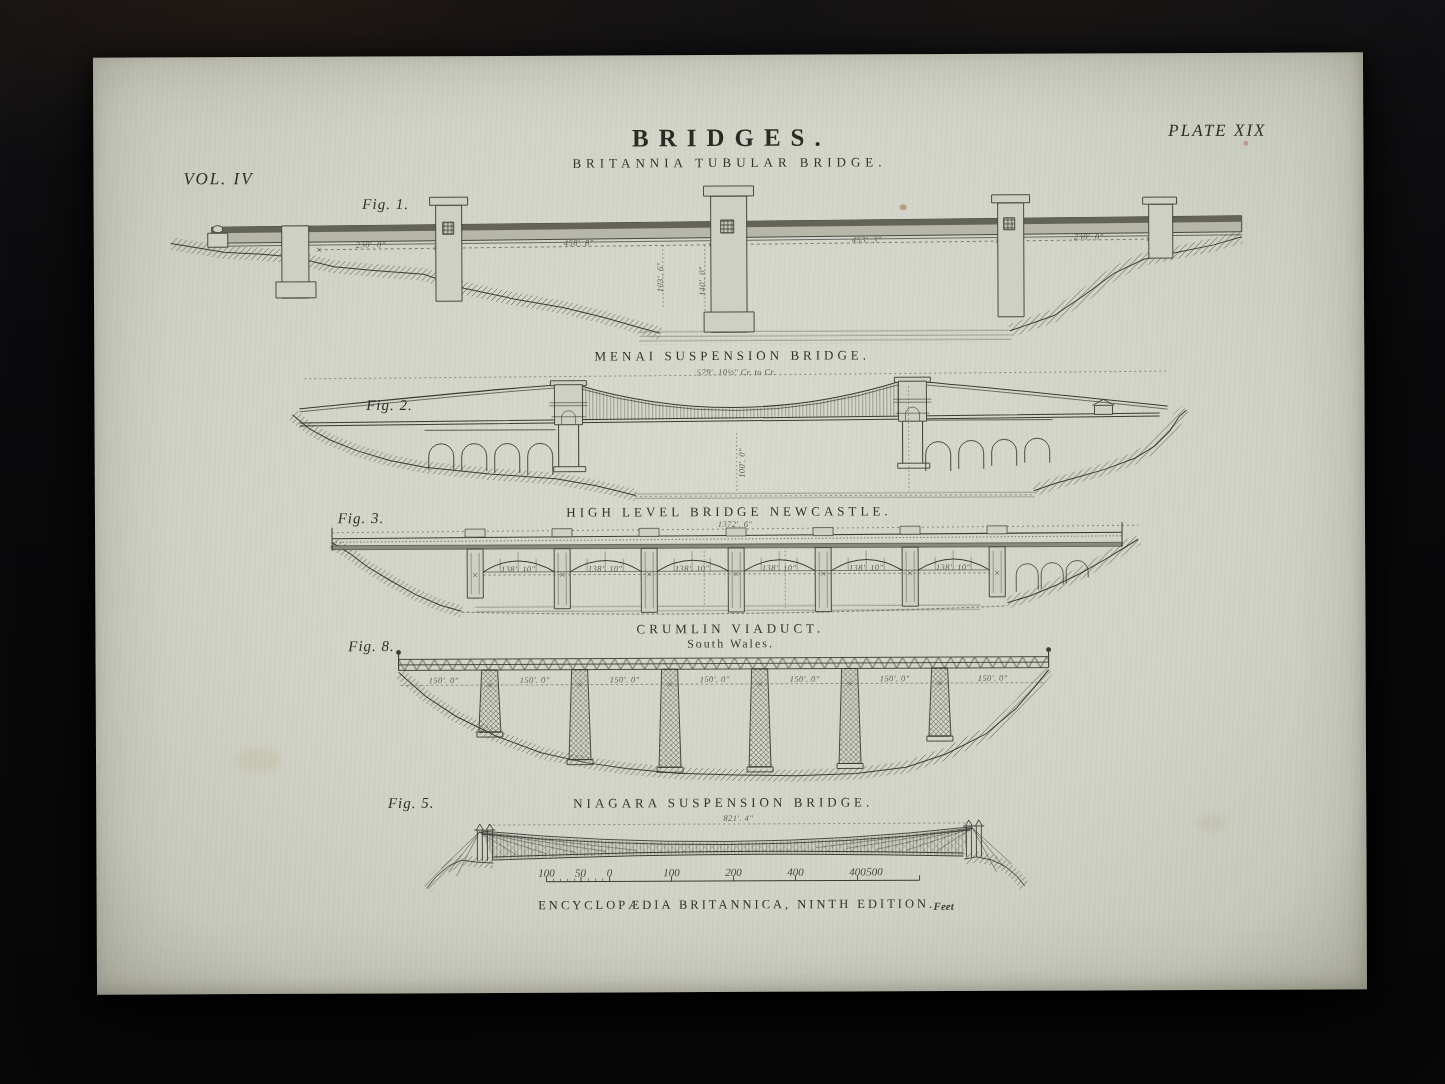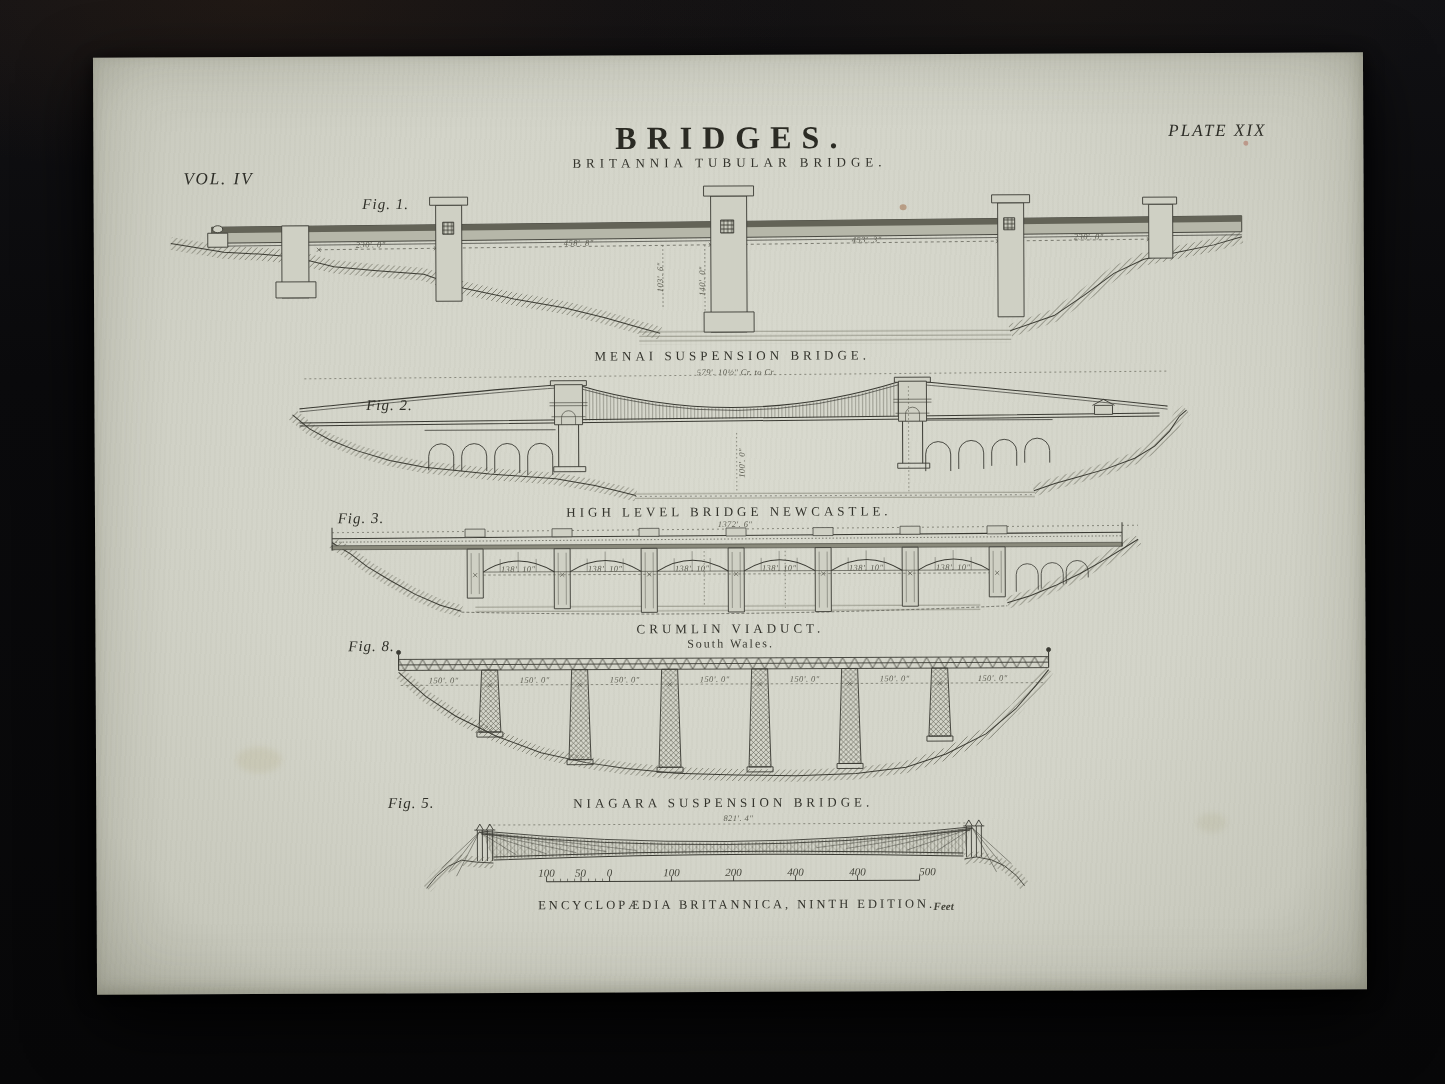--- a/index.html
+++ b/index.html
@@ -18,21 +18,21 @@
       repeating-linear-gradient(93deg, rgba(120,120,100,.035) 0 2px, transparent 2px 5px),
       radial-gradient(ellipse at 50% 44%, #d9dacf 0%, #d3d4c9 55%, #c8c9bd 84%, #b3b4a7 100%);
     box-shadow: 0 25px 70px rgba(0,0,0,.9), 0 4px 18px rgba(0,0,0,.8),
       inset 0 0 70px rgba(70,70,50,.22), inset -3px -5px 14px rgba(80,80,60,.25);
     color:#33332c;
   }
   .lbl{position:absolute;white-space:nowrap;transform:translate(-50%,-50%);}
   .left{transform:translate(0,-50%);}
   .it{font-style:italic;}
   .vol{font-size:17px;letter-spacing:2px;color:#2e2e28;}
-  .title{font-size:32px;font-weight:bold;letter-spacing:10px;color:#2b2b24;}
+  .title{font-size:25px;font-weight:bold;letter-spacing:10px;color:#2b2b24;}
   .subtitle{font-size:13px;letter-spacing:5px;color:#33332c;}
   .figtitle{font-size:13px;letter-spacing:4px;color:#33332c;}
   .figsub{font-size:12px;letter-spacing:2px;color:#3a3a32;}
   .figlbl{font-size:15px;font-style:italic;color:#2f2f28;letter-spacing:1px;}
   .dim{font-size:8.5px;font-style:italic;color:#505045;letter-spacing:.4px;opacity:.9;}
   .dimv{transform:translate(-50%,-50%) rotate(-90deg);}
   .scl{font-size:11px;font-style:italic;color:#45453b;}
   .imprint{font-size:12.5px;letter-spacing:3px;color:#33332c;}
   .stain{position:absolute;border-radius:50%;pointer-events:none;}
   svg{position:absolute;left:0;top:0;}
@@ -298,21 +298,21 @@
     <div class="lbl figtitle" style="left:627px;top:748px;">NIAGARA SUSPENSION BRIDGE.</div>
     <div class="lbl dim" style="left:642px;top:763px;">821'. 4"</div>
 
     <div class="lbl scl" style="left:450px;top:817px;">100</div>
     <div class="lbl scl" style="left:484px;top:817px;">50</div>
     <div class="lbl scl" style="left:513px;top:817px;">0</div>
     <div class="lbl scl" style="left:575px;top:817px;">100</div>
     <div class="lbl scl" style="left:637px;top:817px;text-align:center;">200</div>
     <div class="lbl scl" style="left:699px;top:817px;">400</div>
     <div class="lbl scl" style="left:761px;top:817px;">400</div>
-    <div class="lbl scl" style="left:831px;top:817px;">500</div>
+    <div class="lbl scl" style="left:778px;top:817px;">500</div>
     <div class="lbl scl" style="left:847px;top:852px;font-weight:bold;">Feet</div>
 
     <div class="lbl imprint" style="left:640px;top:850px;">ENCYCLOPÆDIA BRITANNICA, NINTH EDITION.</div>
 
     <div class="stain" style="left:806px;top:150px;width:7px;height:6px;background:rgba(150,90,50,.45);"></div>
     <div class="stain" style="left:1150px;top:88px;width:5px;height:5px;background:rgba(160,60,40,.35);"></div>
     <div class="stain" style="left:140px;top:690px;width:46px;height:26px;background:rgba(160,150,90,.14);filter:blur(3px);"></div>
     <div class="stain" style="left:1100px;top:760px;width:30px;height:20px;background:rgba(150,140,90,.12);filter:blur(3px);"></div>
   </div>
 </div>

